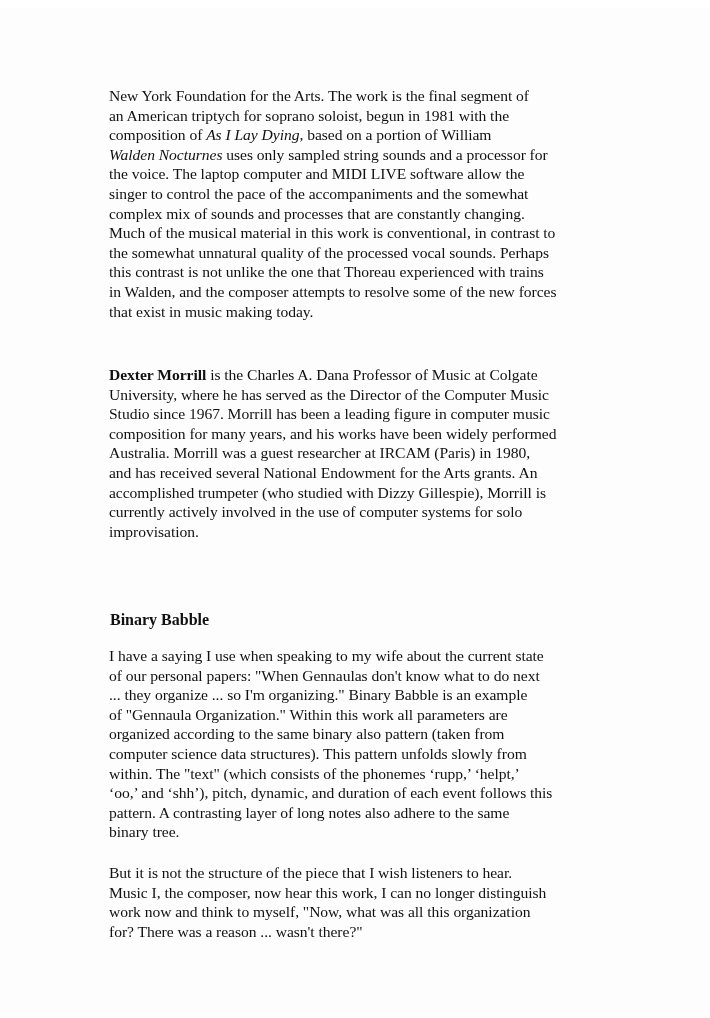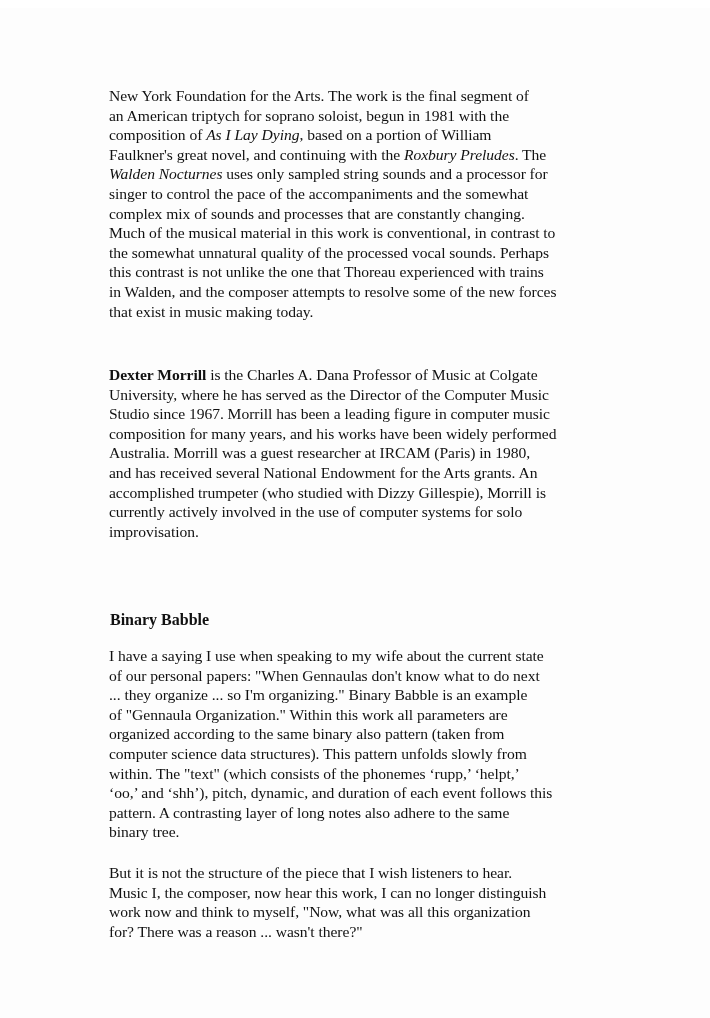--- a/index.html
+++ b/index.html
@@ -53,22 +53,22 @@
   </style>
 </head>
 <body>
 
 <div class="page">
 
   <div class="block" id="para1">
     <span class="line"><span>New York Foundation for the Arts.  The work is the final segment of</span></span>
     <span class="line"><span>an American triptych for soprano soloist, begun in 1981 with the</span></span>
     <span class="line"><span>composition of </span><span class="i">As I Lay Dying</span><span>, based on a portion of William</span></span>
-    <span class="line"><span>Faulkner's great novel, and continuing with the </span><span class="i">Roxbury Preludes</span><span>.  The</span></span>
     <span class="line"><span class="i">Walden Nocturnes</span><span> uses only sampled string sounds and a processor for</span></span>
+    <span class="line"><span>the voice.  The laptop computer and MIDI LIVE software allow the</span></span>
     <span class="line"><span>singer to control the pace of the accompaniments and the somewhat</span></span>
     <span class="line"><span>complex mix of sounds and processes that are constantly changing.</span></span>
     <span class="line"><span>Much of the musical material in this work is conventional, in contrast to</span></span>
     <span class="line"><span>the somewhat unnatural quality of the processed vocal sounds.  Perhaps</span></span>
     <span class="line"><span>this contrast is not unlike the one that Thoreau experienced with trains</span></span>
     <span class="line"><span>in Walden, and the composer attempts to resolve some of the new forces</span></span>
     <span class="line"><span>that exist in music making today.</span></span>
   </div>
 
   <div class="block" id="para2">

